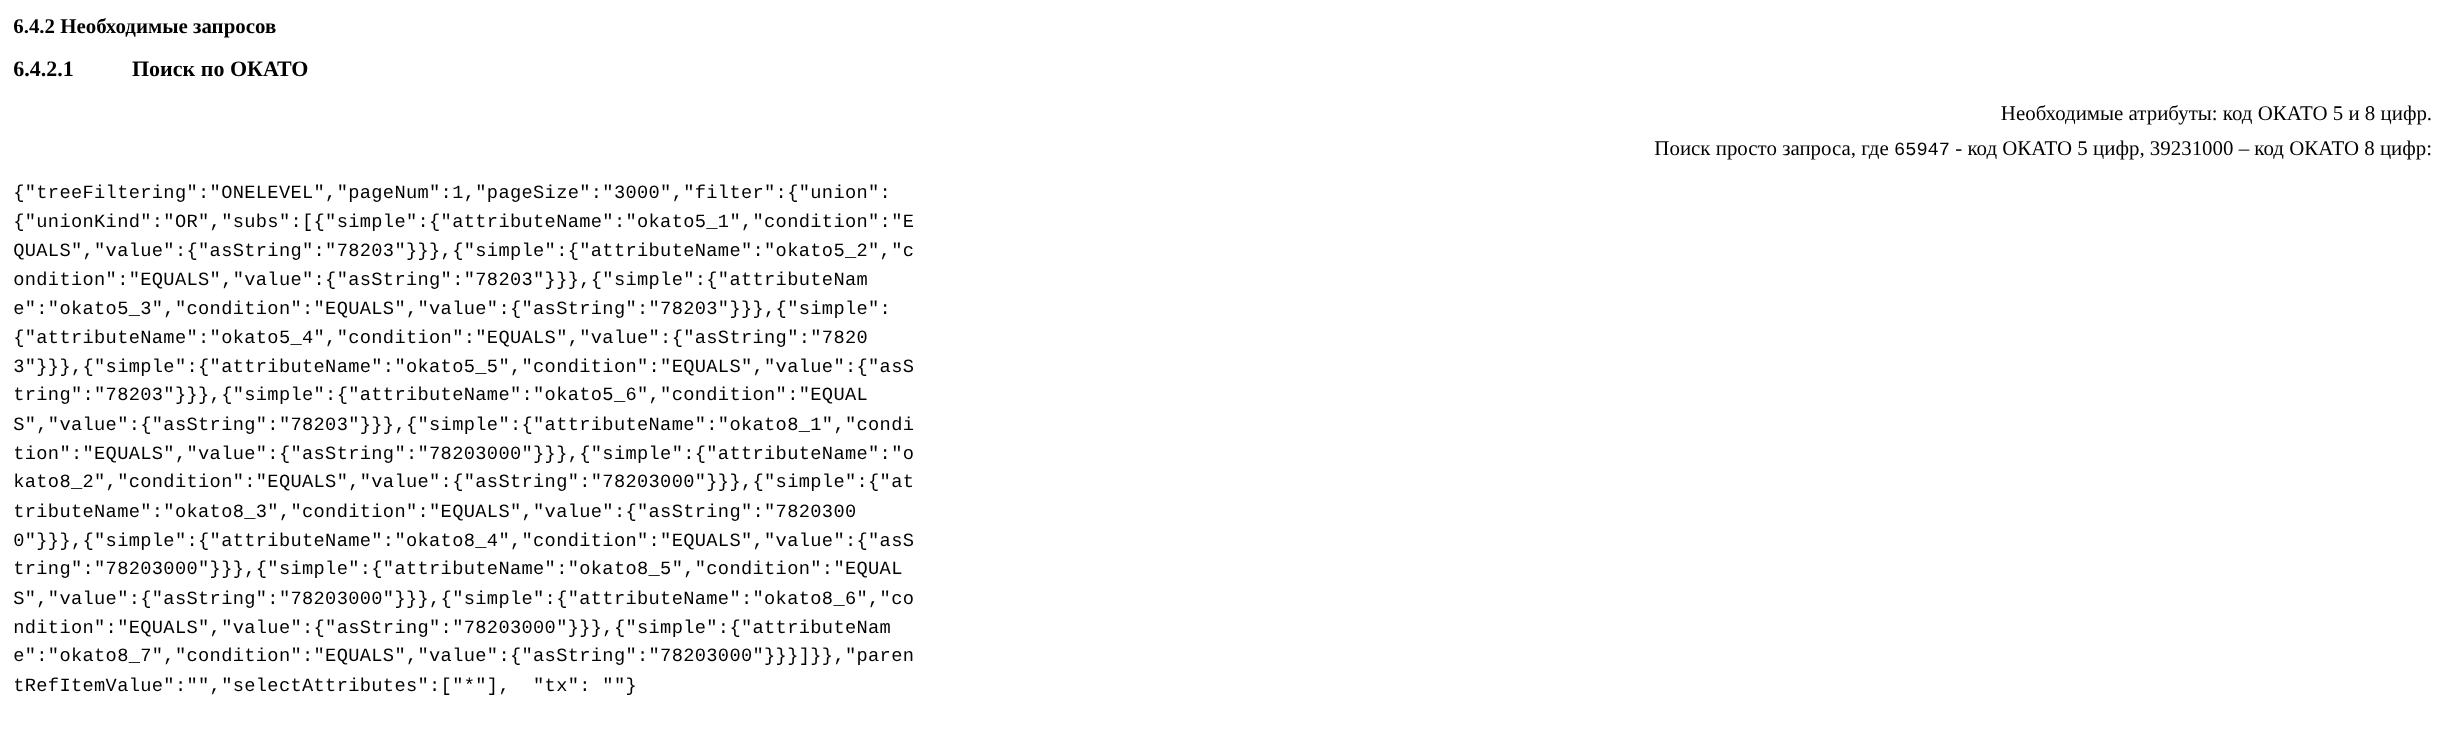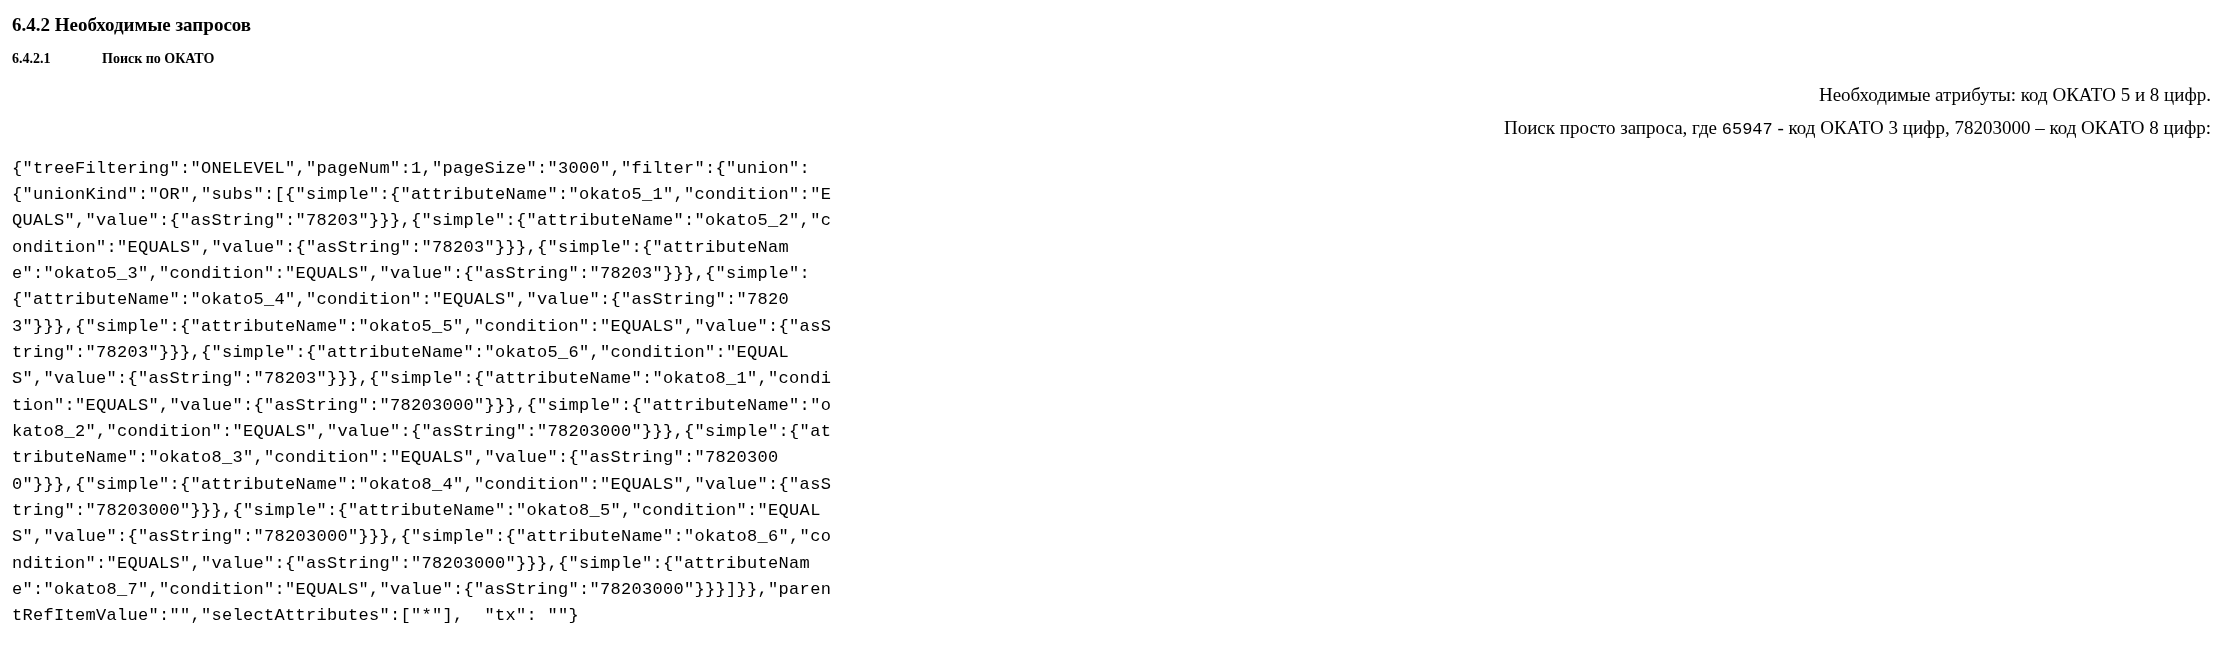--- a/index.html
+++ b/index.html
@@ -10,21 +10,21 @@
       margin: 0;
       padding: 8px 12px;
       line-height: 1.4;
     }
     h3.section-heading {
       font-size: 19px;
       font-weight: bold;
       margin: 4px 0 10px 0;
     }
     h3.subsection-heading {
-      font-size: 14px;
+      font-size: 20px;
       font-weight: bold;
       margin: 8px 0 14px 0;
     }
     .subsection-num {
       display: inline-block;
       margin-right: 48px;
     }
     p.body-text {
       margin: 6px 0;
       font-size: 19px;
@@ -54,16 +54,16 @@
 </h3>
 
 <h3 class="subsection-heading">
   <span class="subsection-num">6.4.2.1</span>
   <span>Поиск по ОКАТО</span>
 </h3>
 
 <p class="body-text">Необходимые атрибуты: код ОКАТО 5 и 8 цифр.</p>
 
 <p class="body-text">
-  <span>Поиск просто запроса, где </span><span class="mono-inline">65947</span><span>  -  код ОКАТО 3 цифр, 78203000 – код ОКАТО 8 цифр:</span>
+  <span>Поиск просто запроса, где </span><span class="mono-inline">65947</span><span>  -  код ОКАТО 5 цифр, 39231000 – код ОКАТО 8 цифр:</span>
 </p>
 
 <div class="code-example">{"treeFiltering":"ONELEVEL","pageNum":1,"pageSize":"3000","filter":{"union":{"unionKind":"OR","subs":[{"simple":{"attributeName":"okato5_1","condition":"EQUALS","value":{"asString":"78203"}}},{"simple":{"attributeName":"okato5_2","condition":"EQUALS","value":{"asString":"78203"}}},{"simple":{"attributeName":"okato5_3","condition":"EQUALS","value":{"asString":"78203"}}},{"simple":{"attributeName":"okato5_4","condition":"EQUALS","value":{"asString":"78203"}}},{"simple":{"attributeName":"okato5_5","condition":"EQUALS","value":{"asString":"78203"}}},{"simple":{"attributeName":"okato5_6","condition":"EQUALS","value":{"asString":"78203"}}},{"simple":{"attributeName":"okato8_1","condition":"EQUALS","value":{"asString":"78203000"}}},{"simple":{"attributeName":"okato8_2","condition":"EQUALS","value":{"asString":"78203000"}}},{"simple":{"attributeName":"okato8_3","condition":"EQUALS","value":{"asString":"78203000"}}},{"simple":{"attributeName":"okato8_4","condition":"EQUALS","value":{"asString":"78203000"}}},{"simple":{"attributeName":"okato8_5","condition":"EQUALS","value":{"asString":"78203000"}}},{"simple":{"attributeName":"okato8_6","condition":"EQUALS","value":{"asString":"78203000"}}},{"simple":{"attributeName":"okato8_7","condition":"EQUALS","value":{"asString":"78203000"}}}]}},"parentRefItemValue":"","selectAttributes":["*"],  "tx": ""}</div>
 
 </body></html>

